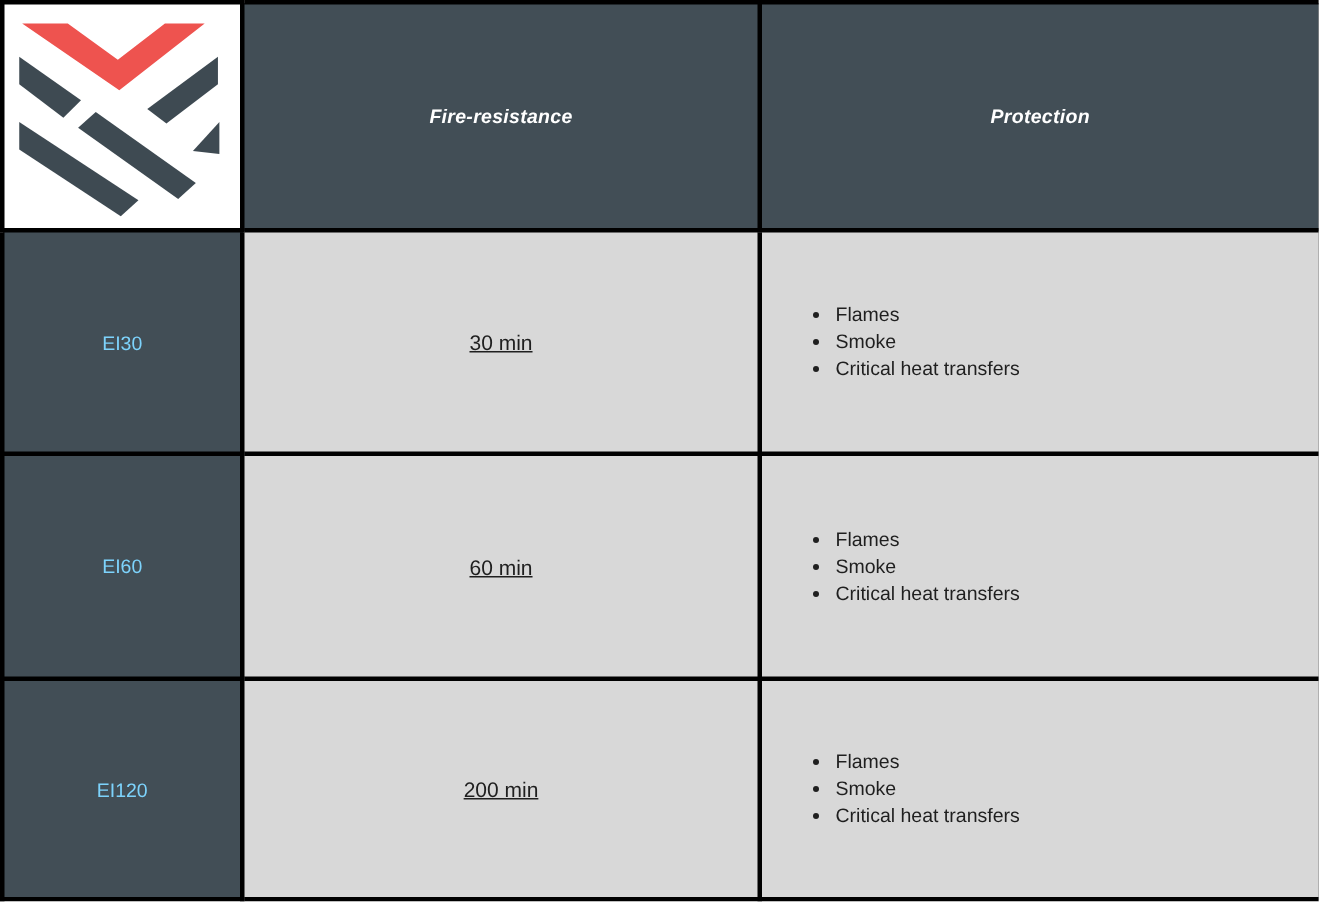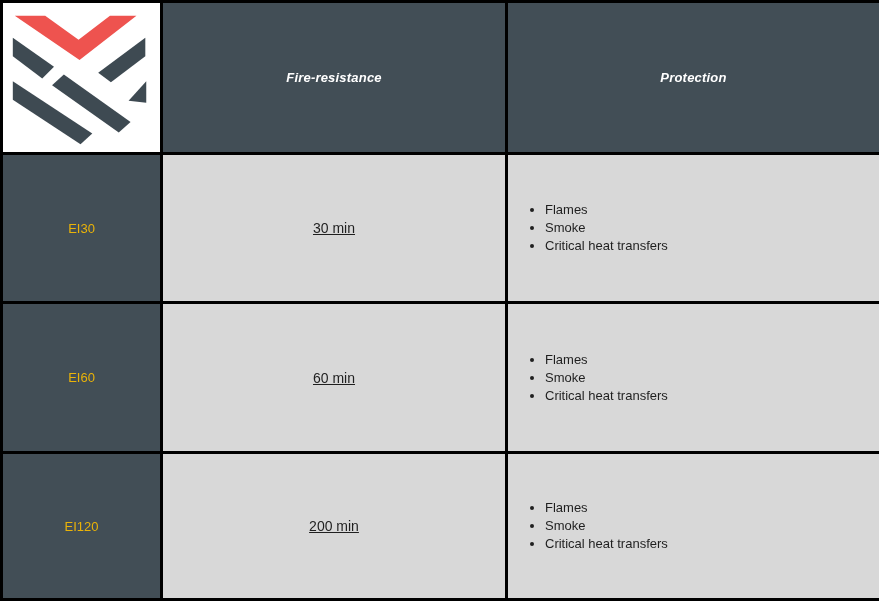--- a/index.html
+++ b/index.html
@@ -36,39 +36,39 @@
   th.head {
     background: #424e56;
     color: #ffffff;
     font-weight: bold;
     font-size: 13px;
     text-align: center;
     letter-spacing: 0.2px;
   }
   td.rating {
     background: #424e56;
-    color: #eab308;
+    color: #7dd3fc;
     font-size: 13px;
     font-weight: normal;
     text-align: center;
   }
   td.duration {
     background: #d8d8d8;
     color: #1f1f1f;
     font-size: 14px;
     text-align: center;
     text-decoration: underline;
   }
   td.protection {
     background: #d8d8d8;
     color: #1f1f1f;
   }
   ul.plist {
     list-style: disc outside;
-    margin: 0;
+    margin: 12px;
     padding-left: 37px;
   }
   ul.plist li {
     font-size: 13px;
     line-height: 18px;
     color: #1f1f1f;
   }
 </style>
 </head>
 <body>

